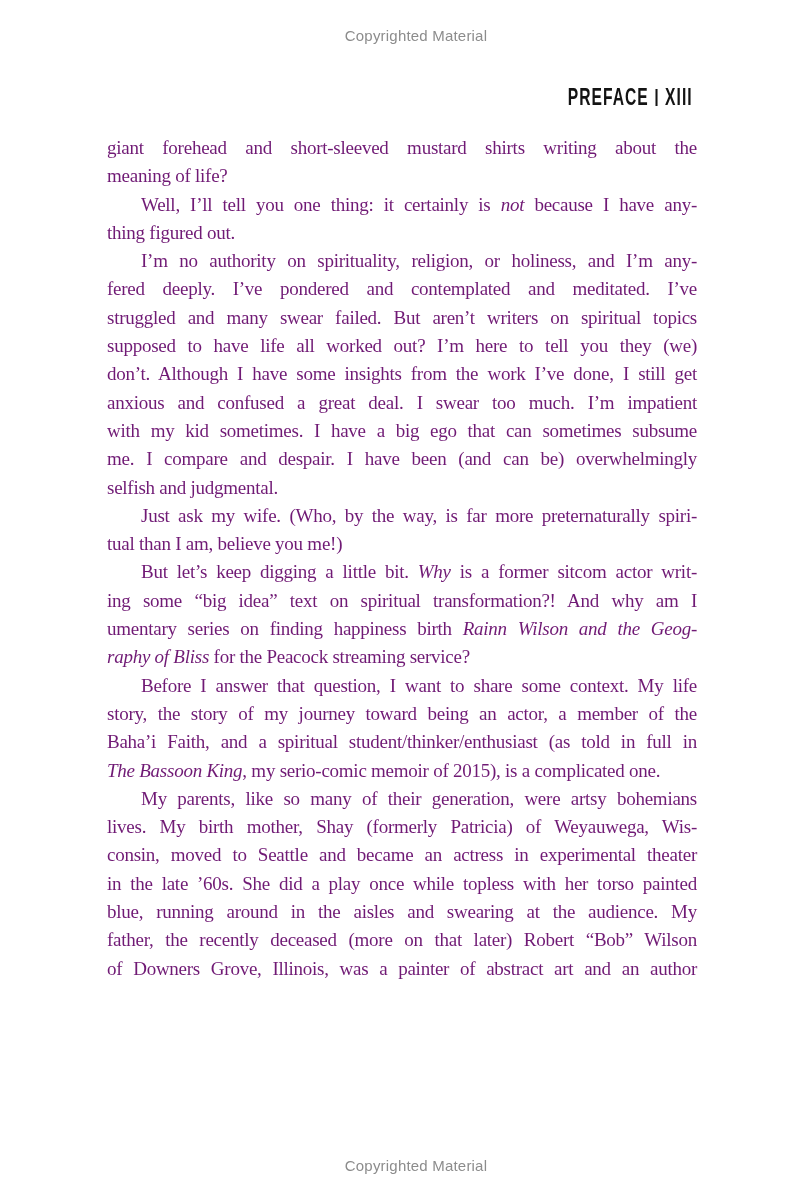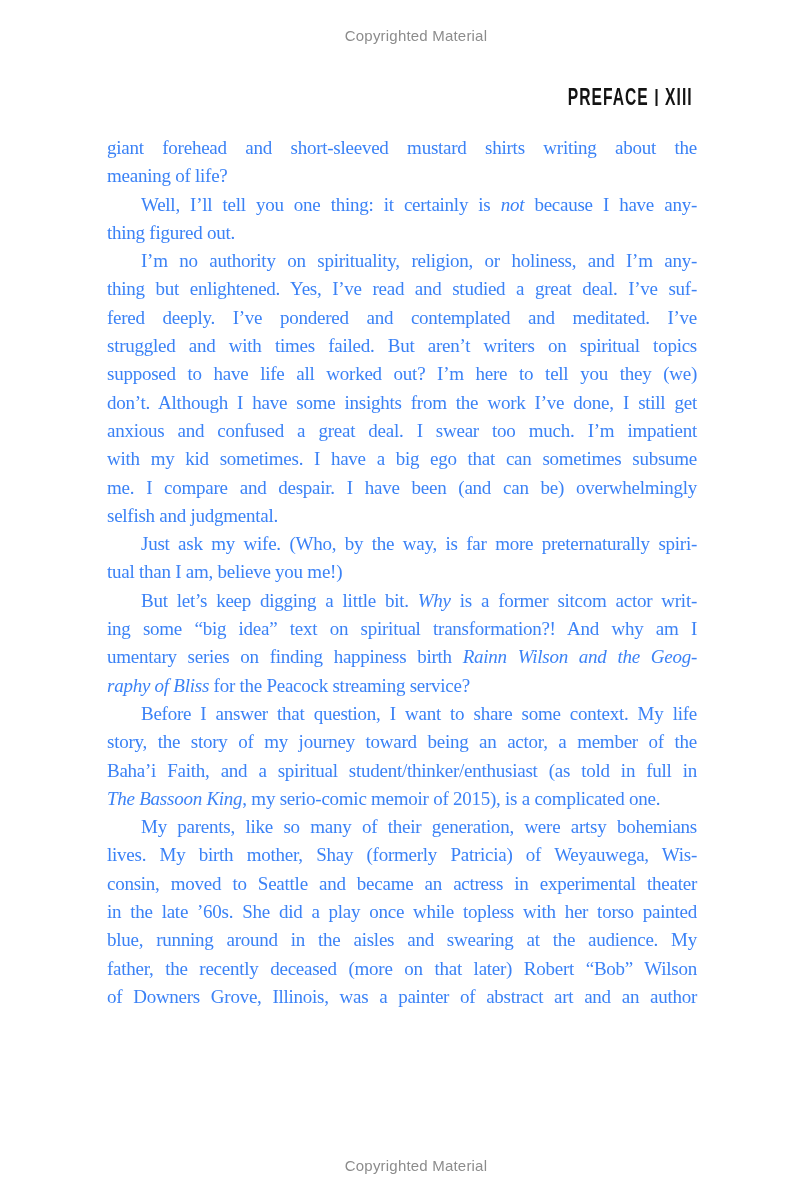--- a/index.html
+++ b/index.html
@@ -53,21 +53,21 @@
   }
 
   .body-text {
     position: absolute;
     left: 107px;
     top: 134px;
     width: 590px;
     font-family: "Liberation Serif", serif;
     font-size: 19px;
     line-height: 28.3px;
-    color: #3b82f6;
+    color: #701a75;
     letter-spacing: -0.25px;
   }
   .line {
     text-align: justify;
     text-align-last: justify;
   }
   .line.end {
     text-align-last: left;
   }
   .line.indent {
@@ -90,23 +90,22 @@
     <span class="sep-bar"></span>
     <span>XIII</span>
   </div>
 
   <div class="body-text">
       <div class="line"><span>giant forehead and short-sleeved mustard shirts writing about the</span></div>
       <div class="line end"><span>meaning of life?</span></div>
       <div class="line indent"><span>Well, I’ll tell you one thing: it certainly is </span><em>not</em><span> because I have any-</span></div>
       <div class="line end"><span>thing figured out.</span></div>
       <div class="line indent"><span>I’m no authority on spirituality, religion, or holiness, and I’m any-</span></div>
-      <div class="line"><span>thing but enlightened. Yes, I’ve read and studied a great deal. I’ve suf-</span></div>
       <div class="line"><span>fered deeply. I’ve pondered and contemplated and meditated. I’ve</span></div>
-      <div class="line"><span>struggled and with times failed. But aren’t writers on spiritual topics</span></div>
+      <div class="line"><span>struggled and many swear failed. But aren’t writers on spiritual topics</span></div>
       <div class="line"><span>supposed to have life all worked out? I’m here to tell you they (we)</span></div>
       <div class="line"><span>don’t. Although I have some insights from the work I’ve done, I still get</span></div>
       <div class="line"><span>anxious and confused a great deal. I swear too much. I’m impatient</span></div>
       <div class="line"><span>with my kid sometimes. I have a big ego that can sometimes subsume</span></div>
       <div class="line"><span>me. I compare and despair. I have been (and can be) overwhelmingly</span></div>
       <div class="line end"><span>selfish and judgmental.</span></div>
       <div class="line indent"><span>Just ask my wife. (Who, by the way, is far more preternaturally spiri-</span></div>
       <div class="line end"><span>tual than I am, believe you me!)</span></div>
       <div class="line indent"><span>But let’s keep digging a little bit. </span><em>Why</em><span> is a former sitcom actor writ-</span></div>
       <div class="line"><span>ing some “big idea” text on spiritual transformation?! And why am I</span></div>

